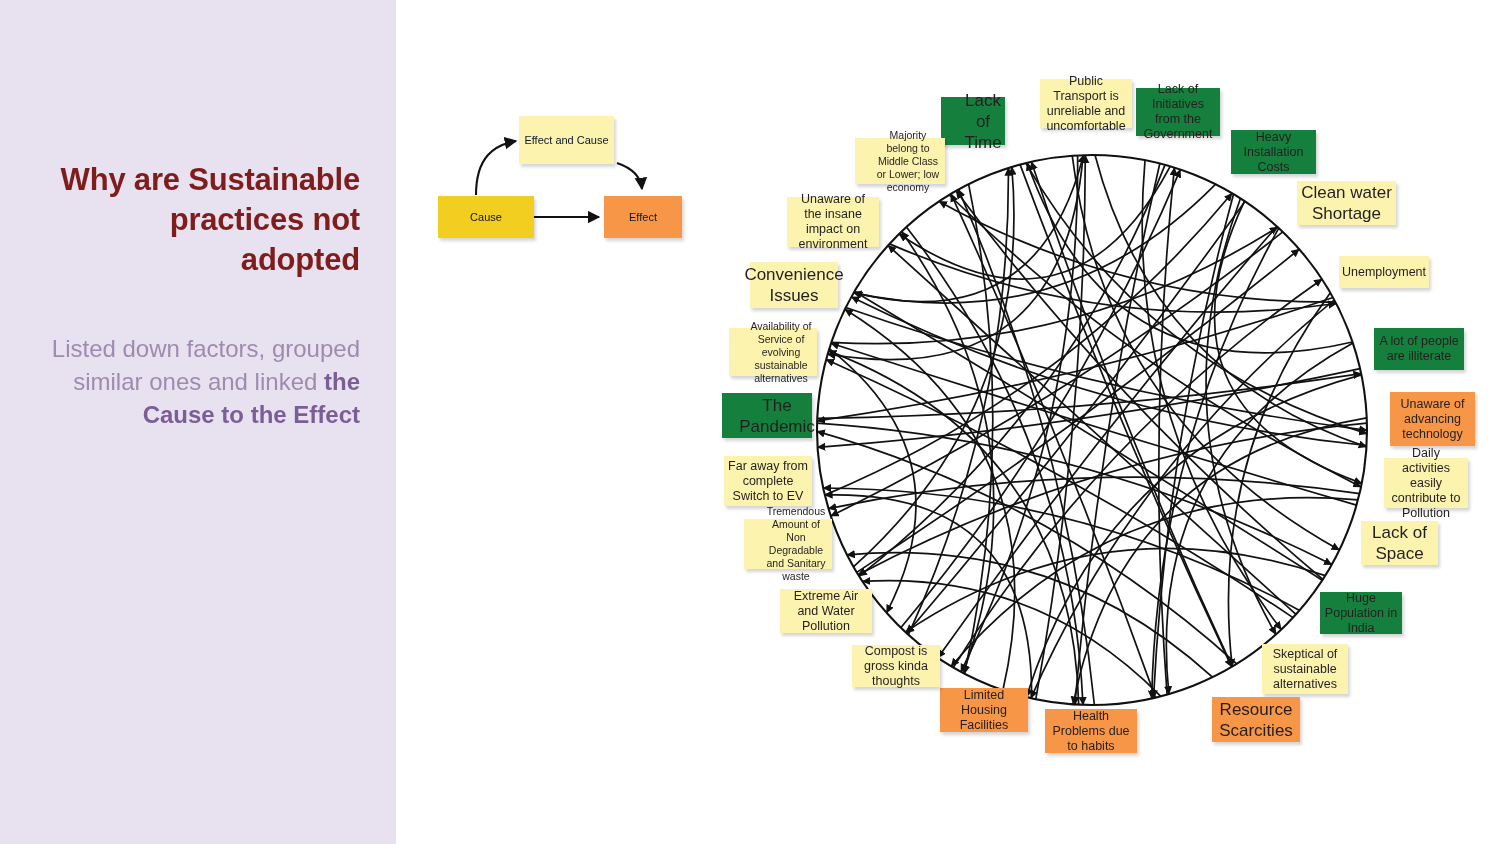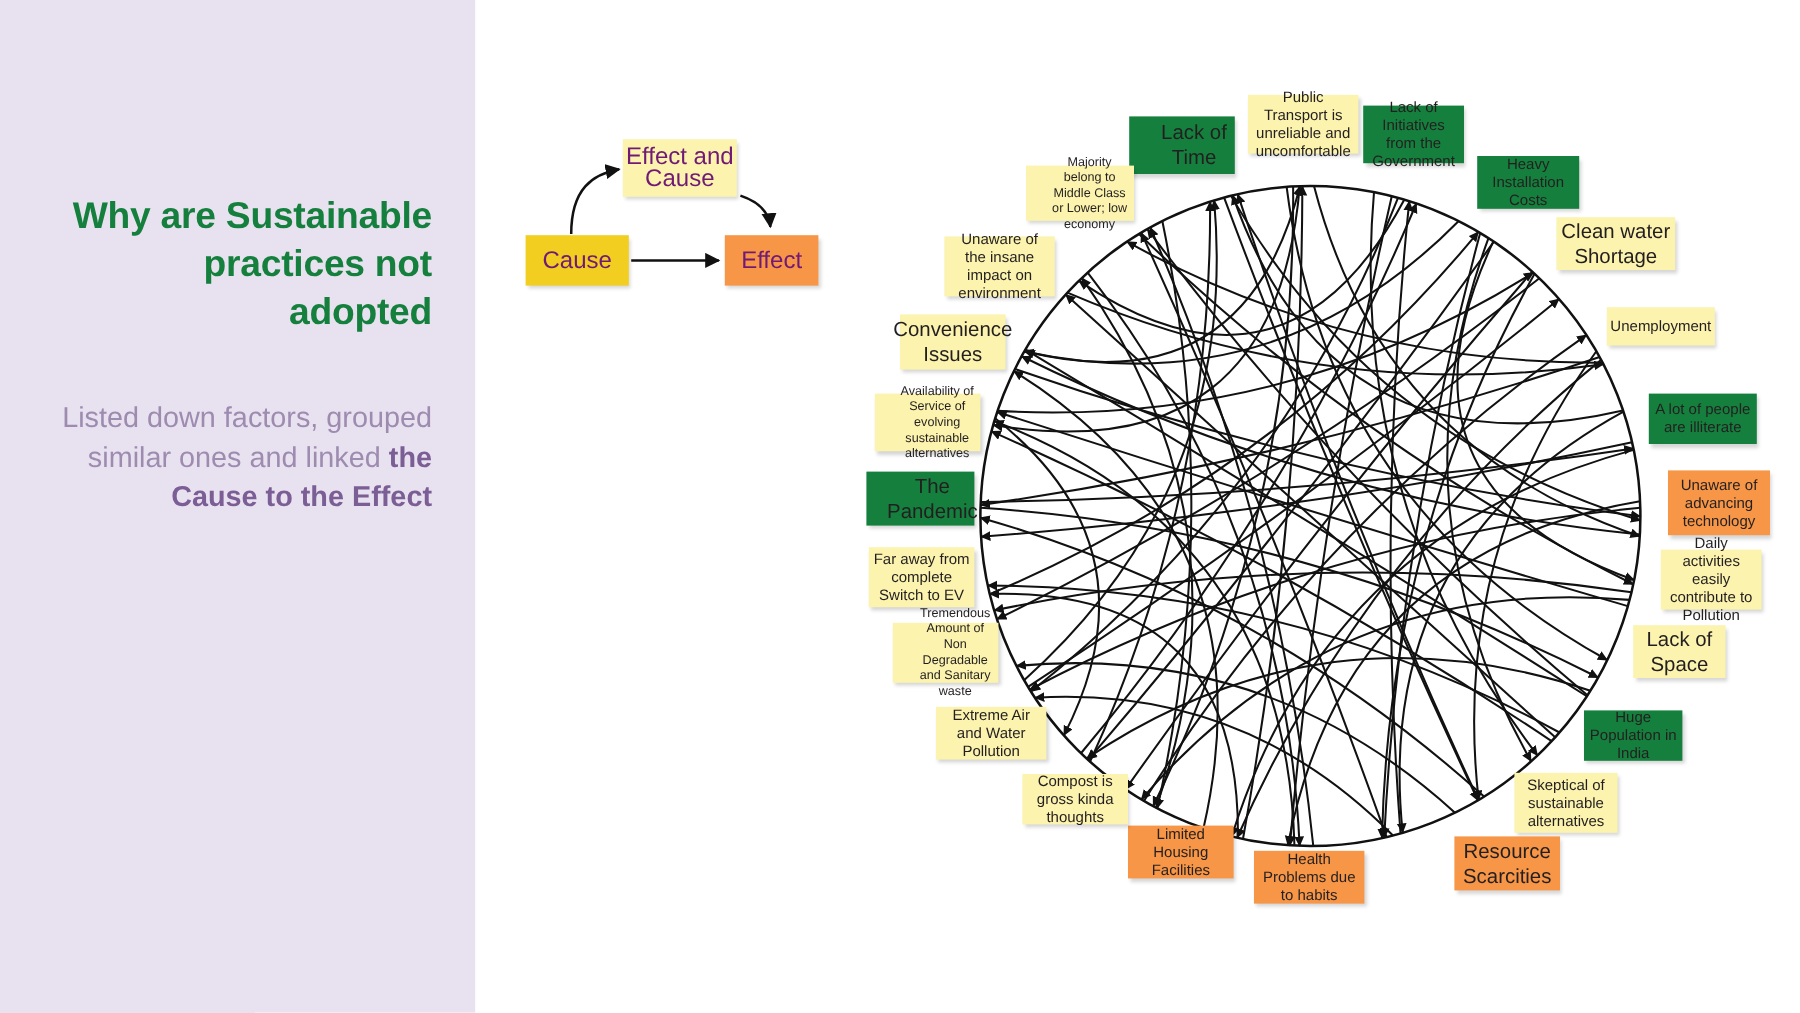--- a/index.html
+++ b/index.html
@@ -16,41 +16,41 @@
   .sidebar{
     position:absolute;left:0;top:0;width:396px;height:844px;
     background:#e8e1ef;
   }
   .sidebar-inner{
     position:absolute;left:0;right:36px;top:160px;
     text-align:right;
   }
   .deck-title{
     font-size:31px;line-height:40px;font-weight:bold;
-    color:#15803d;letter-spacing:-0.2px;
+    color:#7f1d1d;letter-spacing:-0.2px;
     margin:0 0 52px 0;padding-left:60px;
   }
   .deck-sub{
     font-size:24px;line-height:33px;color:#9d8bb0;
     font-weight:normal;
   }
   .deck-sub .strong{color:#7c5e96;font-weight:bold;}
 
   
   .legend{position:absolute;left:430px;top:105px;width:275px;height:150px;}
   .lg-note{
     position:absolute;
     box-sizing:border-box;
     display:flex;align-items:center;justify-content:center;
     text-align:center;
-    color:#701a75;
-    font-size:20px;line-height:18px;
+    color:#0f172a;
+    font-size:11px;line-height:18px;
     box-shadow:2px 3px 3px rgba(0,0,0,.16);
   }
-  .lg-cause{left:8px;top:91px;width:86px;height:42px;background:#f2ce20;}
+  .lg-cause{left:8px;top:91px;width:96px;height:42px;background:#f2ce20;}
   .lg-ec   {left:89px;top:11px;width:95px;height:48px;background:#fbf3ae;}
   .lg-eff  {left:174px;top:91px;width:78px;height:42px;background:#f79646;}
   .legend svg{position:absolute;left:0;top:0;overflow:visible;}
 
   
   .chord{position:absolute;left:0;top:0;width:1500px;height:844px;pointer-events:none;}
 
   
   .note{
     position:absolute;
@@ -170,21 +170,21 @@
         <path d="M1031.6,698.3 Q1033.8,489.3 824.8,495.0" marker-end="url(#cah)"></path>
         <path d="M856.7,572.4 Q1086.4,422.3 1299.2,249.2" marker-end="url(#cah)"></path>
         <path d="M853.7,292.7 Q1036.9,338.1 1083.4,155.1" marker-end="url(#cah)"></path>
         <path d="M1025.8,163.1 Q1143.3,365.3 1367.0,433.7" marker-end="url(#cah)"></path>
         <path d="M829.3,348.6 Q966.4,457.2 886.6,612.8" marker-end="url(#cah)"></path>
         <path d="M968.6,184.2 Q1019.0,429.4 964.4,673.6" marker-end="url(#cah)"></path>
       </g>
   </svg>
 
   <div id="notes-layer">
-      <div class="note t-cause sz-lg" style="left: 941px; top: 97px; width: 88px; height: 48px; padding-left: 24px;">Lack of Time</div>
+      <div class="note t-cause sz-lg" style="left: 941px; top: 97px; width: 64px; height: 48px; padding-left: 24px;">Lack of Time</div>
       <div class="note t-both sz-md" style="left: 1040px; top: 79px; width: 92px; height: 49px;">Public Transport is unreliable and uncomfortable</div>
       <div class="note t-cause sz-md" style="left: 1136px; top: 88px; width: 84px; height: 48px;">Lack of Initiatives from the Government</div>
       <div class="note t-cause sz-md" style="left: 1231px; top: 130px; width: 85px; height: 44px; text-align: center;">Heavy Installation Costs</div>
       <div class="note t-both sz-lg" style="left: 1297px; top: 181px; width: 99px; height: 44px;">Clean water Shortage</div>
       <div class="note t-both sz-md" style="left: 1339px; top: 256px; width: 90px; height: 32px;">Unemployment</div>
       <div class="note t-cause sz-md" style="left: 1374px; top: 328px; width: 90px; height: 42px;">A lot of people are illiterate</div>
       <div class="note t-effect sz-md" style="left: 1390px; top: 392px; width: 85px; height: 54px;">Unaware of advancing technology</div>
       <div class="note t-both sz-md" style="left: 1384px; top: 458px; width: 84px; height: 50px;">Daily activities easily contribute to Pollution</div>
       <div class="note t-both sz-lg" style="left: 1361px; top: 521px; width: 77px; height: 44px;">Lack of Space</div>
       <div class="note t-cause sz-md" style="left: 1320px; top: 592px; width: 82px; height: 42px;">Huge Population in India</div>

